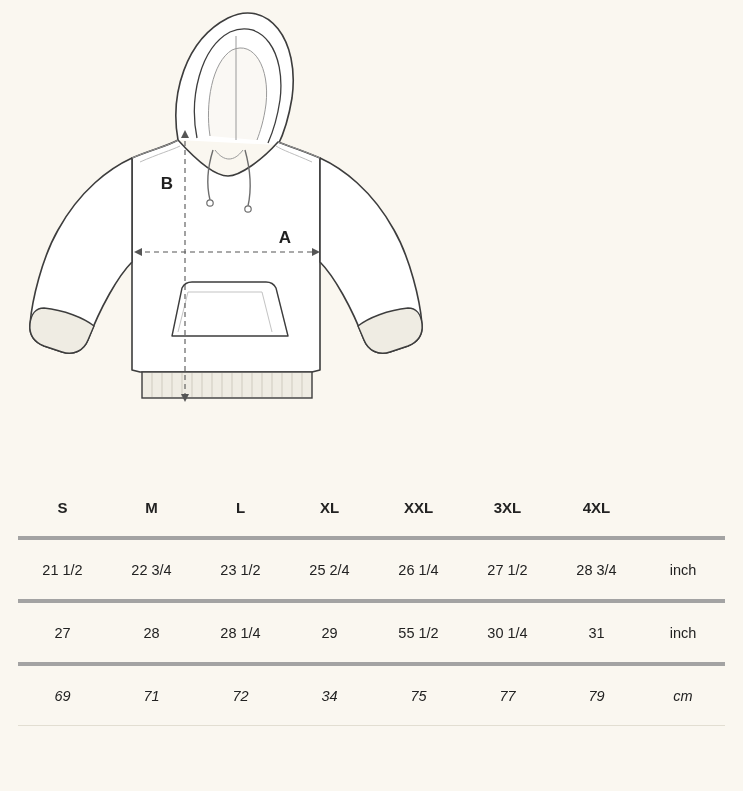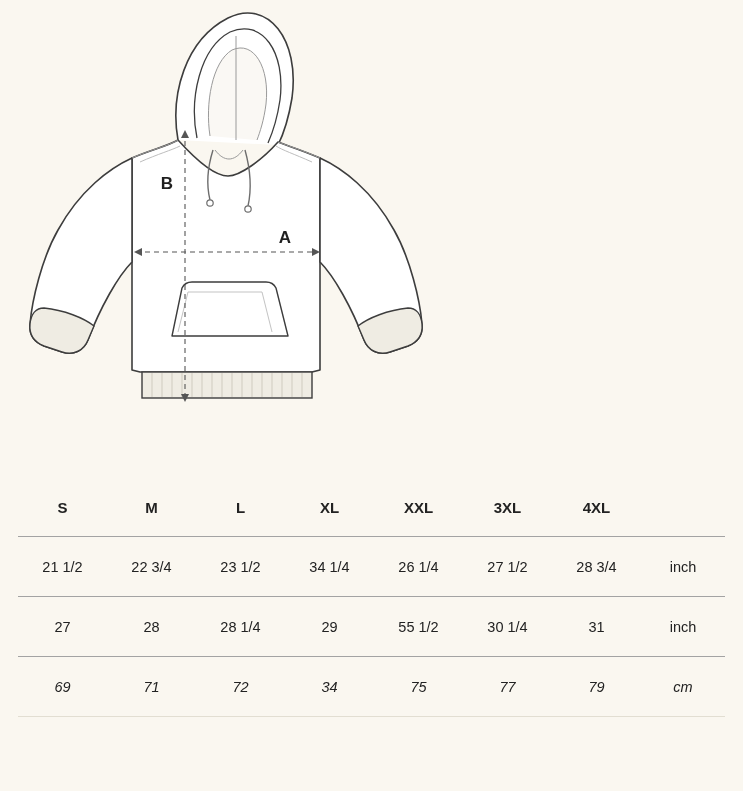--- a/index.html
+++ b/index.html
@@ -56,21 +56,21 @@
     height: 59px;
     vertical-align: middle;
     border: 0;
   }
   .size-table thead th {
     font-weight: 700;
     font-size: 15px;
     height: 58px;
   }
   .size-table tbody tr {
-    border-top: 1px solid #a3a3a3;
+    border-top: 4px solid #a3a3a3;
   }
   .size-table tbody tr:last-child {
     border-bottom: 1px solid #e2ded2;
     font-style: italic;
   }
   .unit-cell {
     color: #3a3a3a;
   }
   .col-unit {
     width: 84px;
@@ -186,21 +186,21 @@
         <th>3XL</th>
         <th>4XL</th>
         <th class="col-unit"></th>
       </tr>
     </thead>
     <tbody>
       <tr>
         <td>21 1/2</td>
         <td>22 3/4</td>
         <td>23 1/2</td>
-        <td>34 1/4</td>
+        <td>25 2/4</td>
         <td>26 1/4</td>
         <td>27 1/2</td>
         <td>28 3/4</td>
         <td class="unit-cell col-unit">inch</td>
       </tr>
       <tr>
         <td>27</td>
         <td>28</td>
         <td>28 1/4</td>
         <td>29</td>

